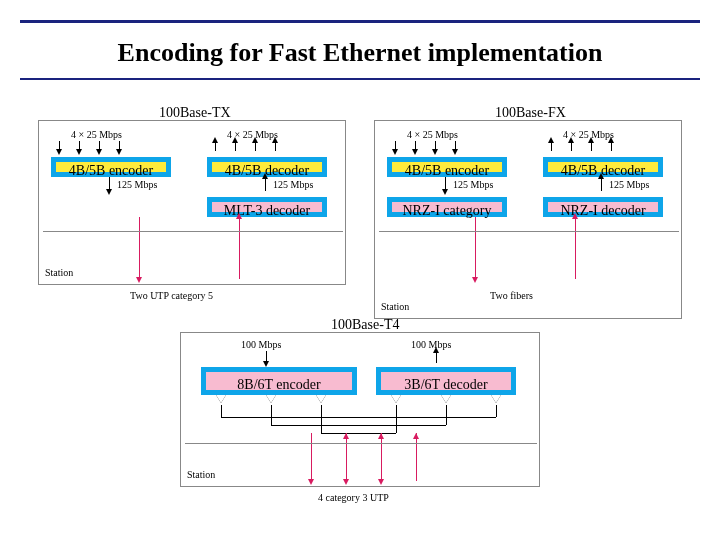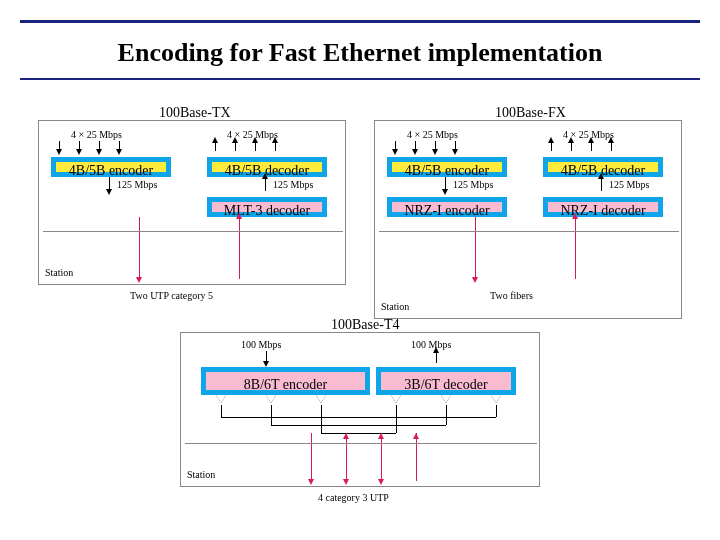--- a/index.html
+++ b/index.html
@@ -96,40 +96,40 @@
   <div class="vline" style="top:20px;left:236px;height:10px"></div>
     <div class="arrow-up" style="top:16px;left:233px"></div>
   <div class="enc yellow" style="top:36px;left:12px;width:120px">4B/5B encoder</div>
   <div class="enc yellow" style="top:36px;left:168px;width:120px">4B/5B decoder</div>
   <div class="vline" style="top:56px;left:70px;height:14px"></div>
     <div class="arrow-down" style="top:68px;left:67px"></div>
   <div class="lbl" style="top:58px;left:78px">125 Mbps</div>
   <div class="vline" style="top:56px;left:226px;height:14px"></div>
     <div class="arrow-up" style="top:52px;left:223px"></div>
   <div class="lbl" style="top:58px;left:234px">125 Mbps</div>
-  <div class="enc pink" style="top:76px;left:12px;width:120px">NRZ-I encoder</div>
+  <div class="enc pink" style="top:76px;left:12px;width:120px">NRZ-I category</div>
   <div class="enc pink" style="top:76px;left:168px;width:120px">NRZ-I decoder</div>
   <div class="vline-p" style="top:96px;left:100px;height:62px"></div>
     <div class="arrow-down-p" style="top:156px;left:97px"></div>
   <div class="vline-p" style="top:96px;left:200px;height:62px"></div>
     <div class="arrow-up-p" style="top:92px;left:197px"></div>
   <div style="position:absolute;left:4px;top:110px;width:300px;height:1px;background:#888"></div>
   <div class="station">Station</div>
 </div>
 <div class="medium" style="top:290px;left:490px">Two fibers</div>
 
 <div class="panel p3">
   <div class="ptitle" style="left:150px">100Base-T4</div>
   <div class="lbl" style="top:6px;left:60px">100 Mbps</div>
   <div class="vline" style="top:18px;left:85px;height:12px"></div>
     <div class="arrow-down" style="top:28px;left:82px"></div>
   <div class="lbl" style="top:6px;left:230px">100 Mbps</div>
   <div class="vline" style="top:18px;left:255px;height:12px"></div>
     <div class="arrow-up" style="top:14px;left:252px"></div>
-  <div class="enc pink" style="top:34px;left:20px;width:169px;height:28px;line-height:26px">8B/6T encoder</div>
+  <div class="enc pink" style="top:34px;left:20px;width:156px;height:28px;line-height:26px">8B/6T encoder</div>
   <div class="enc pink" style="top:34px;left:195px;width:140px;height:28px;line-height:26px">3B/6T decoder</div>
 
   <div class="tri-down" style="top:62px;left:35px"></div>
   <div class="tri-down" style="top:62px;left:85px"></div>
   <div class="tri-down" style="top:62px;left:135px"></div>
   <div class="tri-down" style="top:62px;left:210px"></div>
   <div class="tri-down" style="top:62px;left:260px"></div>
   <div class="tri-down" style="top:62px;left:310px"></div>
 
   <div class="vline" style="top:72px;left:40px;height:12px"></div>

